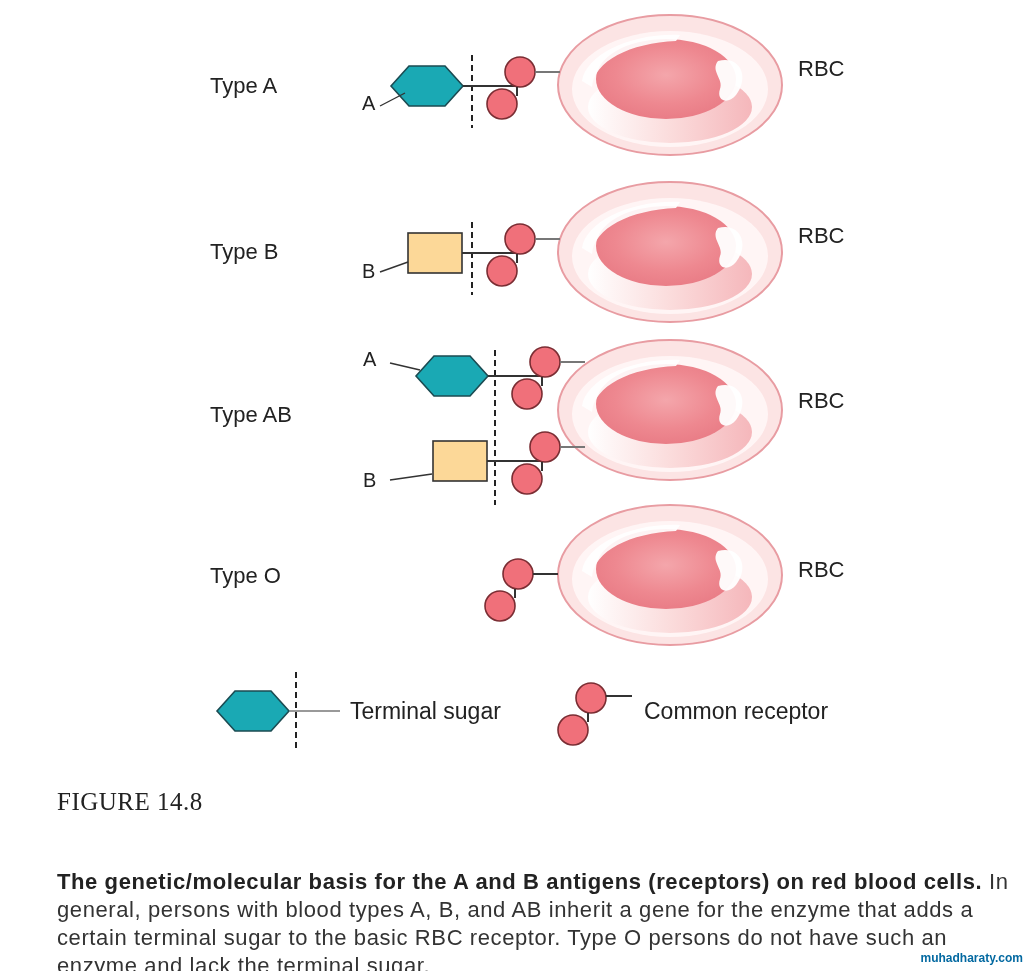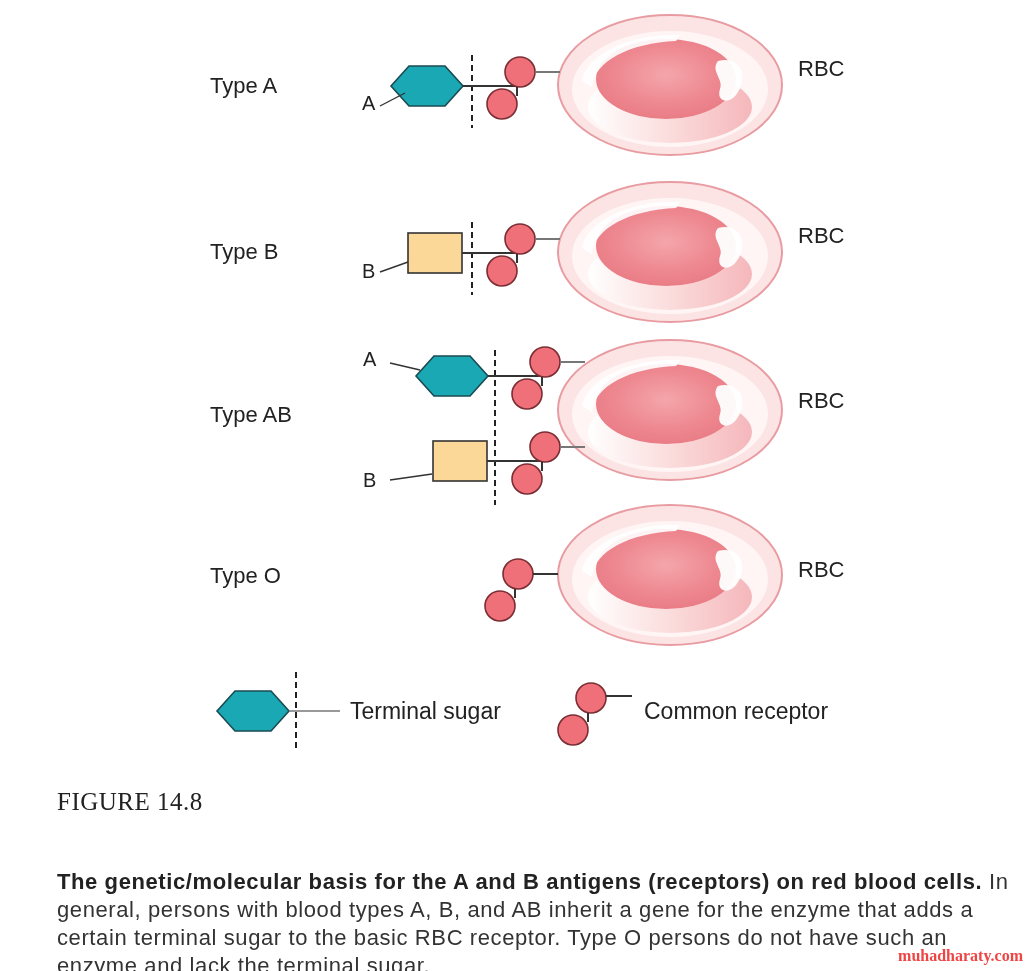--- a/index.html
+++ b/index.html
@@ -5,21 +5,21 @@
   html, body { margin:0; padding:0; background:#ffffff; }
   body { width:1031px; height:971px; position:relative; overflow:hidden; font-family:"Liberation Sans", sans-serif; }
   #diagram { position:absolute; left:0; top:0; width:1031px; height:780px; }
   .type-label { font-family:"Liberation Sans", sans-serif; font-size:22px; fill:#222; }
   .letter-label { font-family:"Liberation Sans", sans-serif; font-size:20px; fill:#222; }
   .rbc-label { font-family:"Liberation Sans", sans-serif; font-size:22px; fill:#222; }
   .legend-label { font-family:"Liberation Sans", sans-serif; font-size:23px; fill:#222; }
   .fig-title { position:absolute; left:57px; top:788px; font-family:"Liberation Serif", serif; font-size:25px; color:#222; letter-spacing:0.5px; }
   .caption { position:absolute; left:57px; top:823px; width:960px; font-family:"Liberation Sans", sans-serif; font-size:22px; line-height:28px; color:#333; letter-spacing:0.6px;margin-top:45px; }
   .caption .bold { font-weight:bold; color:#222; }
-  .watermark { position:absolute; right:8px; bottom:6px; font-family:Liberation Serif, serif; font-weight:bold; font-size:16px; color:#ef4444; }
+  .watermark { position:absolute; right:8px; bottom:6px; font-family:Liberation Sans, sans-serif; font-weight:bold; font-size:12px; color:#0369a1; }
 </style>
 </head>
 <body>
 
 <svg id="diagram" viewBox="0 0 1031 780" xmlns="http://www.w3.org/2000/svg">
   <defs>
     <radialGradient id="rbcInner" cx="50%" cy="45%" r="60%">
       <stop offset="0%" stop-color="#f4a6ab"></stop>
       <stop offset="60%" stop-color="#ee8890"></stop>
       <stop offset="100%" stop-color="#e87a84"></stop>

